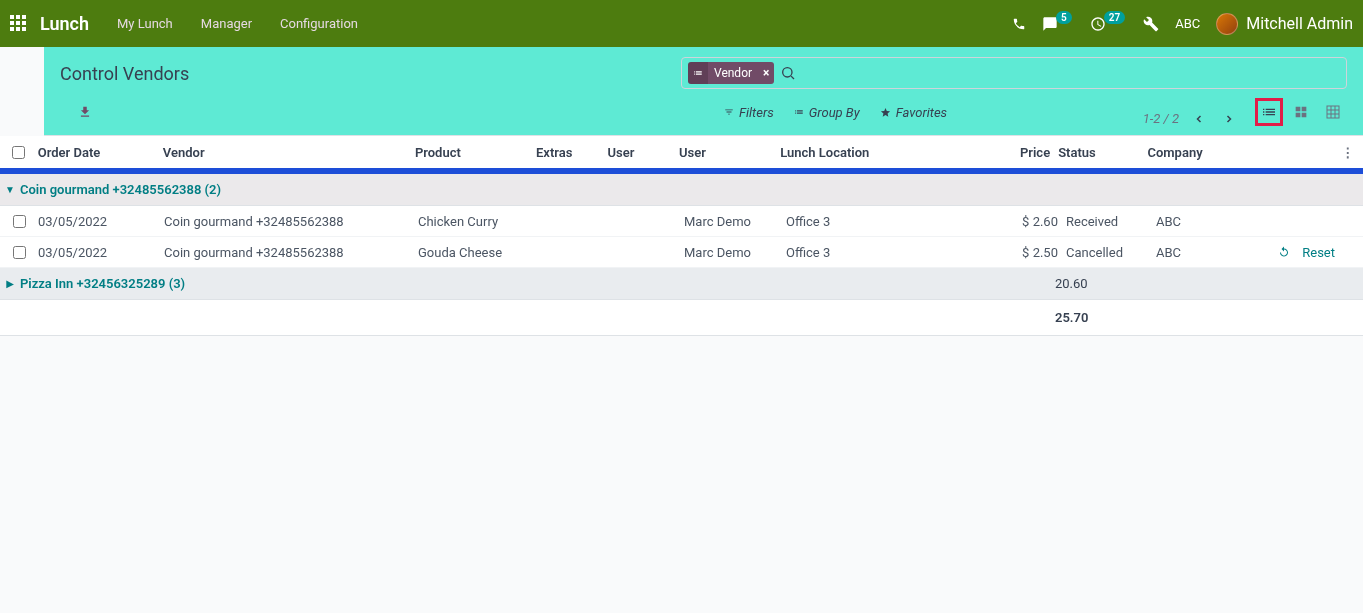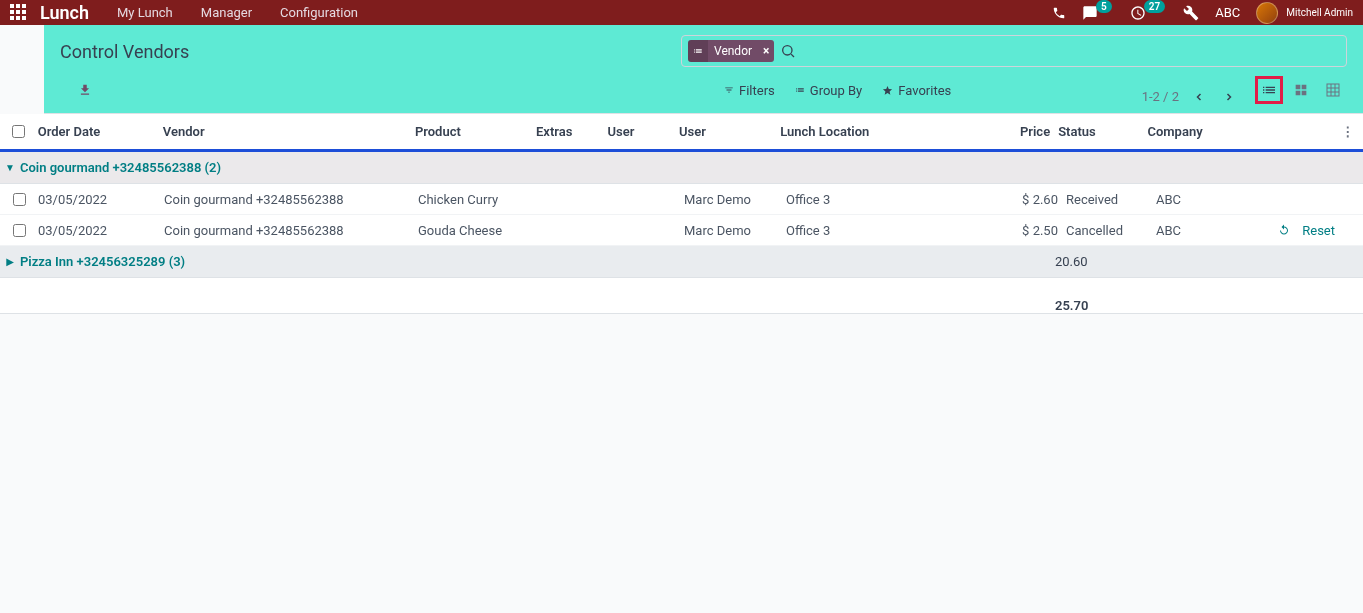--- a/index.html
+++ b/index.html
@@ -1,60 +1,60 @@
 <!DOCTYPE html>
 <html><head>
 <meta charset="utf-8">
 <style>
 * { margin: 0; padding: 0; box-sizing: border-box; }
 body { font-family: -apple-system, BlinkMacSystemFont, "Segoe UI", Roboto, "Helvetica Neue", Arial, sans-serif; font-size: 14px; color: #374151; background: #f9fafb; width: 1363px; height: 613px; overflow: hidden; }
 
 
-.navbar { background: #7f1d1d; height: 25px; display: flex; align-items: center; padding: 8px 10px; color: #fff; }
+.navbar { background: #4d7c0f; height: 47px; display: flex; align-items: center; padding: 8px 10px; color: #fff; }
 .apps-icon { width: 18px; height: 18px; display: grid; grid-template-columns: repeat(3, 4px); grid-template-rows: repeat(3, 4px); gap: 2px; margin-right: 12px; cursor: pointer; }
 .apps-icon span { background: #fff; }
 .brand { font-size: 18px; font-weight: 600; margin-right: 28px; color: #fff; }
 .nav-menu { display: flex; gap: 28px; }
 .nav-item { color: #e5d9e1; font-size: 13px; cursor: pointer; }
 .nav-right { margin-left: auto; display: flex; align-items: center; gap: 16px; }
 .nav-icon { cursor: pointer; display: flex; align-items: center; position: relative; }
 .badge { background: #00A09D; color: #fff; font-size: 10px; font-weight: 600; border-radius: 8px; padding: 1px 5px; position: relative; top: -6px; left: -2px; }
 .user-section { display: flex; align-items: center; gap: 8px; cursor: pointer; }
 .avatar { width: 22px; height: 22px; border-radius: 50%; background: linear-gradient(135deg, #d97706, #92400e); border: 1px solid rgba(255,255,255,0.3); }
-.user-name { font-size: 10px; color: #fff; }
+.user-name { font-size: 16px; color: #fff; }
 .company-name { font-size: 13px; color: #fff; }
 
 
 .control-panel { background: #5eead4; border-bottom: 1px solid #dee2e6; margin-left: 44px; }
 .cp-top { display: flex; align-items: center; padding: 8px 16px 0 16px; height: 44px; }
 .breadcrumb { font-size: 18px; color: #374151; }
 .search-area { margin-left: auto; display: flex; align-items: center; width: 666px; border: 1px solid #ced4da; border-radius: 4px; height: 32px; padding: 0 6px; gap: 6px; }
 .facet { display: flex; align-items: center; background: #714B67; color: #fff; border-radius: 3px; height: 22px; font-size: 12px; overflow: hidden; }
 .facet-icon { background: rgba(0,0,0,0.15); padding: 0 5px; height: 100%; display: flex; align-items: center; }
 .facet-label { padding: 0 6px; }
 .facet-remove { padding: 0 5px; cursor: pointer; color: #fff; font-weight: bold; }
 .search-input { border: none; outline: none; flex: 1; font-size: 13px; color: #374151; }
 .search-input::placeholder { color: #9ca3af; }
 .search-icon { color: #6b7280; cursor: pointer; }
 
-.cp-bottom { display: flex; align-items: center; padding: 6px 16px 8px 16px; height: 44px; }
+.cp-bottom { display: flex; align-items: center; padding: 6px 16px 8px 16px; height: 44px; font-style: italic; }
 .export-icon { color: #714B67; cursor: pointer; margin-left: 18px; }
 .cp-middle-filters { margin-left: auto; margin-right: auto; position: absolute; left: 680px; display: flex; gap: 20px; align-items: center; }
 .filter-btn { display: flex; align-items: center; gap: 5px; color: #374151; cursor: pointer; font-size: 13px; }
 .cp-right { margin-left: auto; display: flex; align-items: flex-end; gap: 16px; }
 .pager { display: flex; align-items: center; gap: 10px; color: #6b7280; font-size: 13px; }
 .pager-arrow { cursor: pointer; color: #374151; padding: 0 4px; }
 .view-switch { display: flex; gap: 4px; align-items: center; }
 .view-btn { width: 28px; height: 28px; display: flex; align-items: center; justify-content: center; cursor: pointer; color: #6b7280; }
 .view-btn.active { color: #374151; }
 .view-btn.highlighted { border: 3px solid #e11d48; }
 
 
 .list-view { background: #fff; }
-.list-header { display: flex; align-items: center; height: 38px; border-bottom: 3px solid #1d4ed8; font-weight: 600; color: #374151; font-size: 13px; padding-right: 8px; }
+.list-header { display: flex; align-items: center; height: 38px; border-bottom: 6px solid #1d4ed8; font-weight: 600; color: #374151; font-size: 13px; padding-right: 8px; }
 .col-check { width: 38px; display: flex; justify-content: center; }
 .col-check input { cursor: pointer; }
 .col-date { width: 126px; padding-left: 0; }
 .col-vendor { width: 254px; }
 .col-product { width: 122px; }
 .col-extras { width: 72px; }
 .col-notes { width: 72px; }
 .col-user { width: 102px; }
 .col-location { width: 200px; }
 .col-price { width: 80px; text-align: right; padding-right: 8px; }
@@ -65,21 +65,21 @@
 
 .group-row { display: flex; align-items: center; height: 32px; background: #e9ecef; border-bottom: 1px solid #dee2e6; font-size: 13px; }
 .group-row.expanded { background: #ebe9eb; }
 .group-toggle { width: 20px; text-align: center; color: #017e84; cursor: pointer; font-size: 10px; }
 .group-label { color: #017e84; font-weight: 600; cursor: pointer; flex: 0 0 auto; }
 .group-price { margin-left: auto; width: 308px; text-align: left; padding-left: 0; font-weight: 400; color: #374151; }
 
 .data-row { display: flex; align-items: center; height: 31px; border-bottom: 1px solid #f1f3f5; font-size: 13px; color: #4b5563; }
 .reset-btn { color: #017e84; cursor: pointer; display: flex; align-items: center; gap: 12px; justify-content: flex-end; }
 
-.footer-row { display: flex; align-items: flex-end; height: 36px; font-size: 13px; font-weight: 600; border-bottom: 1px solid #dee2e6; }
+.footer-row { display: flex; align-items: center; height: 36px; font-size: 13px; font-weight: 600; border-bottom: 1px solid #dee2e6; }
 .footer-price { margin-left: auto; width: 308px; text-align: left; }
 
 svg { display: block; }
 </style>
 </head>
 <body>
 
 <div class="navbar">
   <div class="apps-icon">
     <span></span>

